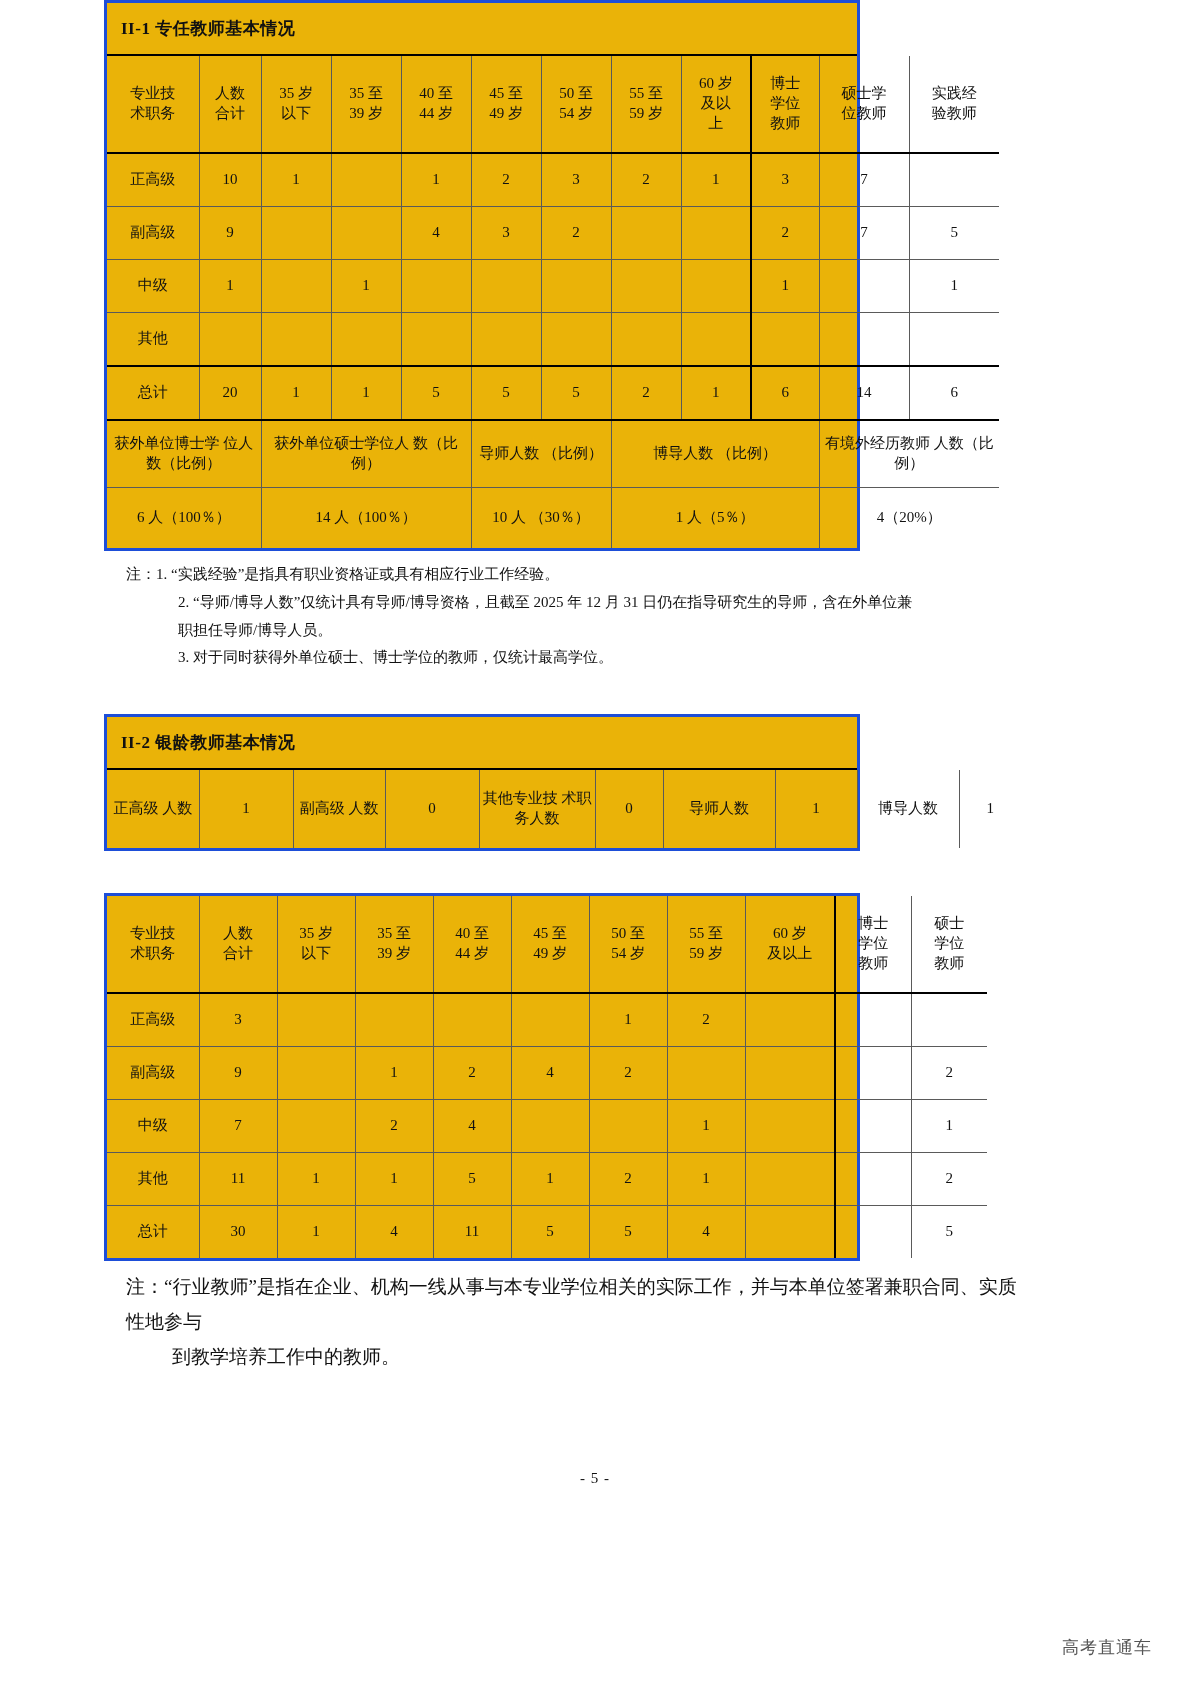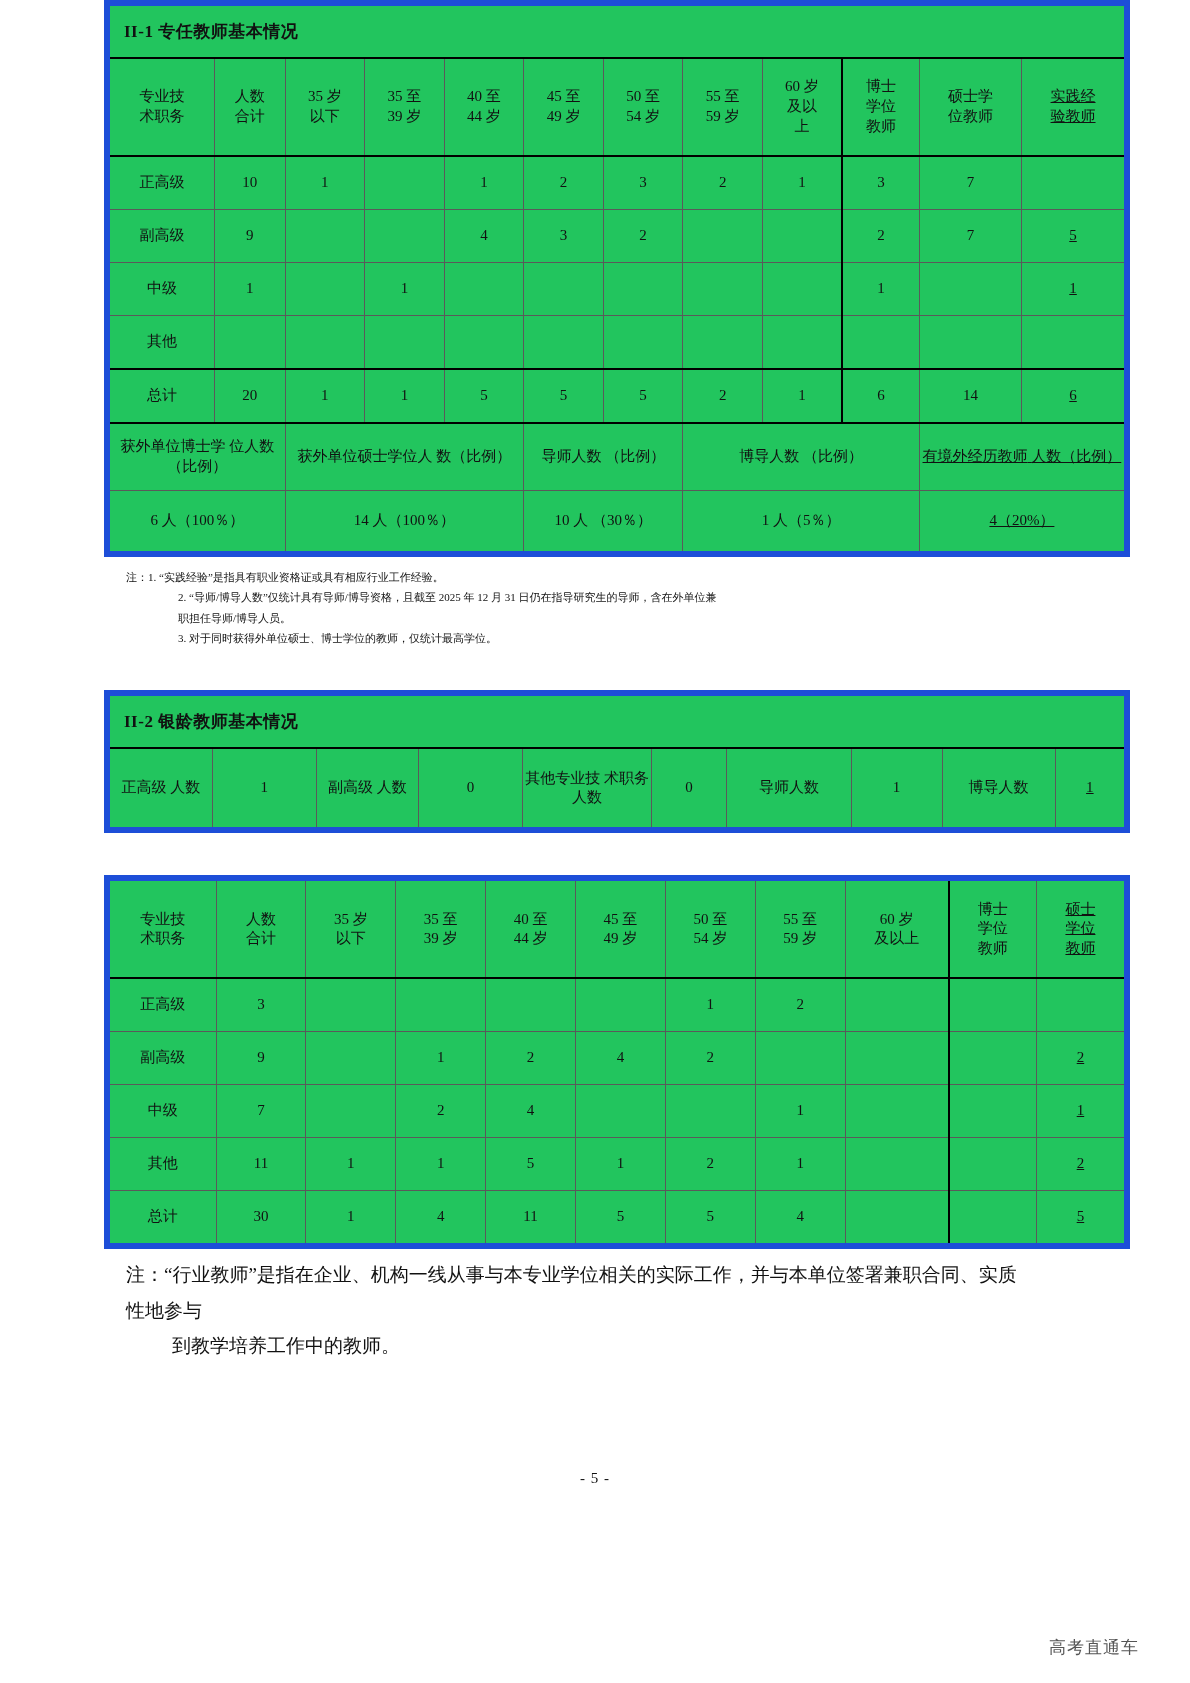--- a/index.html
+++ b/index.html
@@ -31,24 +31,24 @@
   .doc-title {
     text-align: center;
     font-size: 26px;
     font-weight: bold;
     letter-spacing: 2px;
     margin-top: 118px;
     margin-bottom: 22px;
     font-family: "Liberation Serif", "DejaVu Serif", serif;
   }
   .outer {
-    border: 6px solid #1d4ed8;
-    width: 1026px;
+    border: 3px solid #1d4ed8;
+    width: 756px;
     box-sizing: border-box;
-    background: #22c55e;
+    background: #eab308;
   }
   .sect-head {
     font-weight: bold;
     font-size: 17px;
     padding: 14px 10px 14px 14px;
     border-bottom: 2px solid #000;
     letter-spacing: 0.5px;
   }
   .sect-head .num {
     font-family: "Liberation Serif", "DejaVu Serif", serif;
@@ -63,33 +63,33 @@
     border: 1px solid #5a5a5a;
     text-align: center;
     vertical-align: middle;
     font-size: 15px;
     line-height: 1.32;
     padding: 2px 1px;
   }
   table.inner tr:first-child td { border-top: none; }
   table.inner tr:last-child td { border-bottom: none; }
   table.inner td:first-child { border-left: none; text-align: center; }
-  table.inner td:last-child { border-right: none; text-decoration: underline; }
+  table.inner td:last-child { border-right: none; }
 
   .hdr-cell { height: 92px; }
   .hdr-cell span { display: block; }
   .row-cell { height: 48px; }
 
   .thick-top td { border-top: 2px solid #000 !important; }
   .thick-bot td { border-bottom: 2px solid #000 !important; }
   .vsep-l { border-left: 2px solid #000 !important; }
 
   .notes {
     margin-top: 10px;
-    font-size: 11px;
+    font-size: 15px;
     line-height: 1.85;
   }
   .note-line {
     display: block;
     text-indent: 0;
     padding-left: 22px;
   }
   .note-line .lbl { }
   .note-cont { padding-left: 74px; display: block; }
 
@@ -99,21 +99,21 @@
     position: absolute;
     left: 0;
     right: 0;
     top: 1470px;
     text-align: center;
     font-size: 15px;
     letter-spacing: 1px;
   }
   .watermark {
     position: absolute;
-    right: 51px;
+    right: 38px;
     bottom: 24px;
     font-size: 17px;
     color: #555;
     letter-spacing: 1px;
     font-family: "Liberation Sans", sans-serif;
   }
   .note3 {
     margin-top: 8px;
     font-size: 19px;
     line-height: 1.85;

